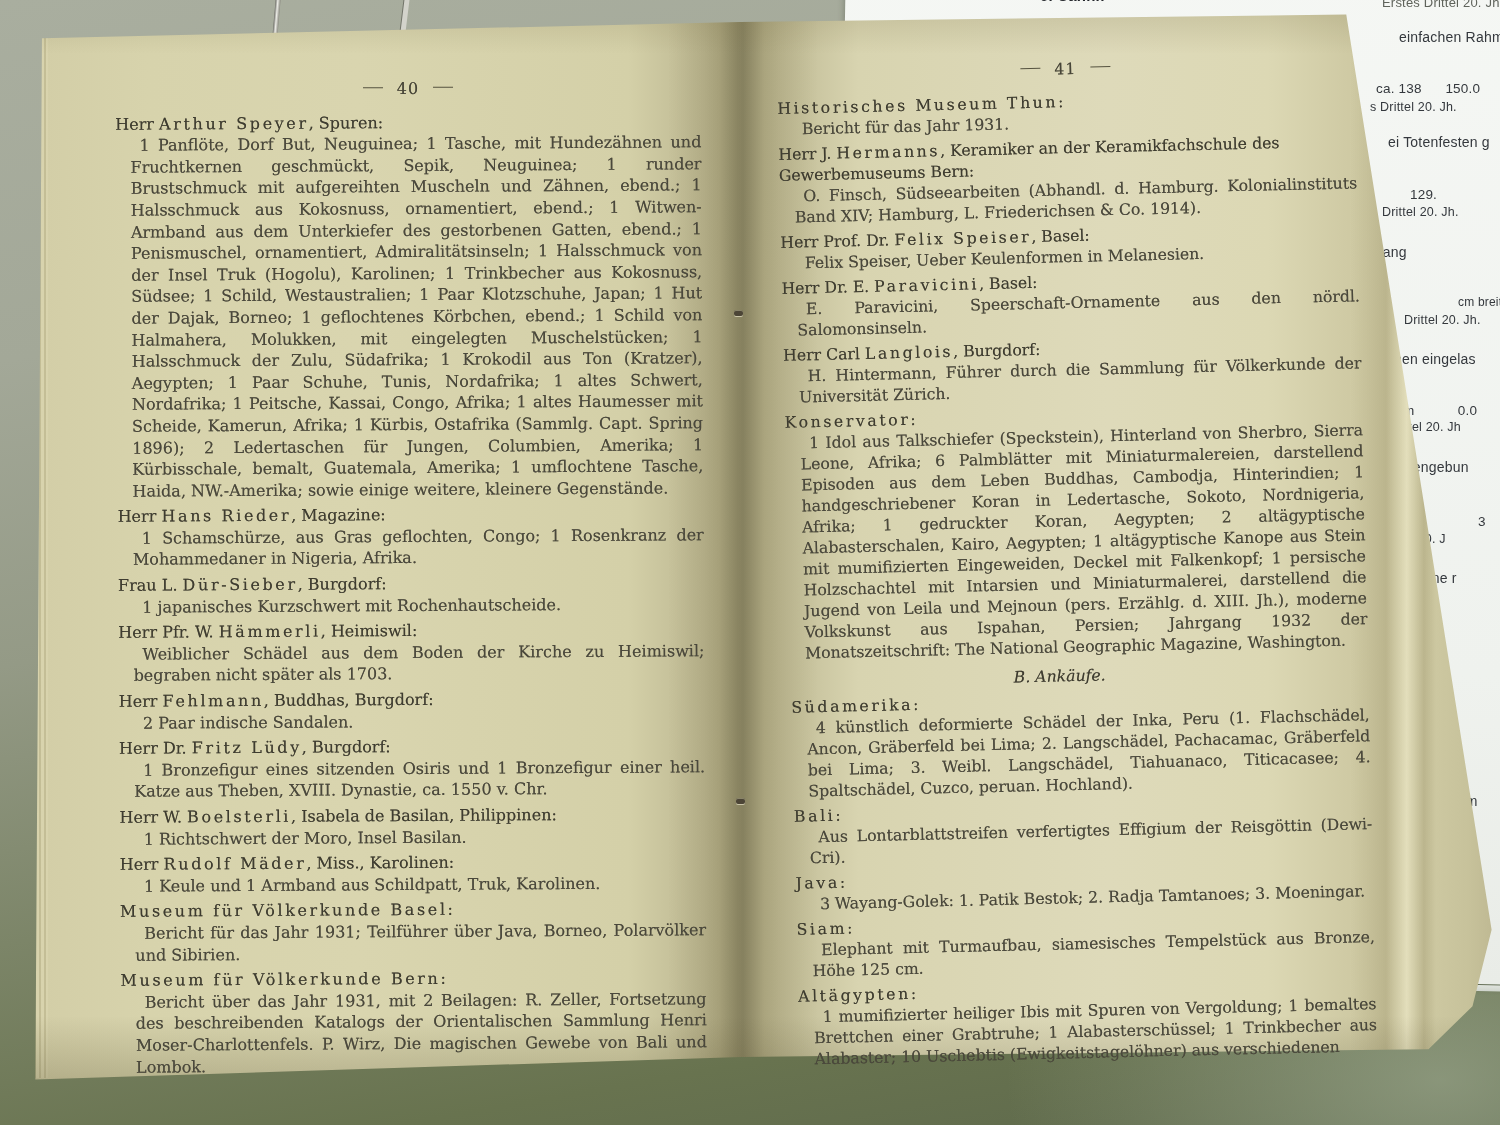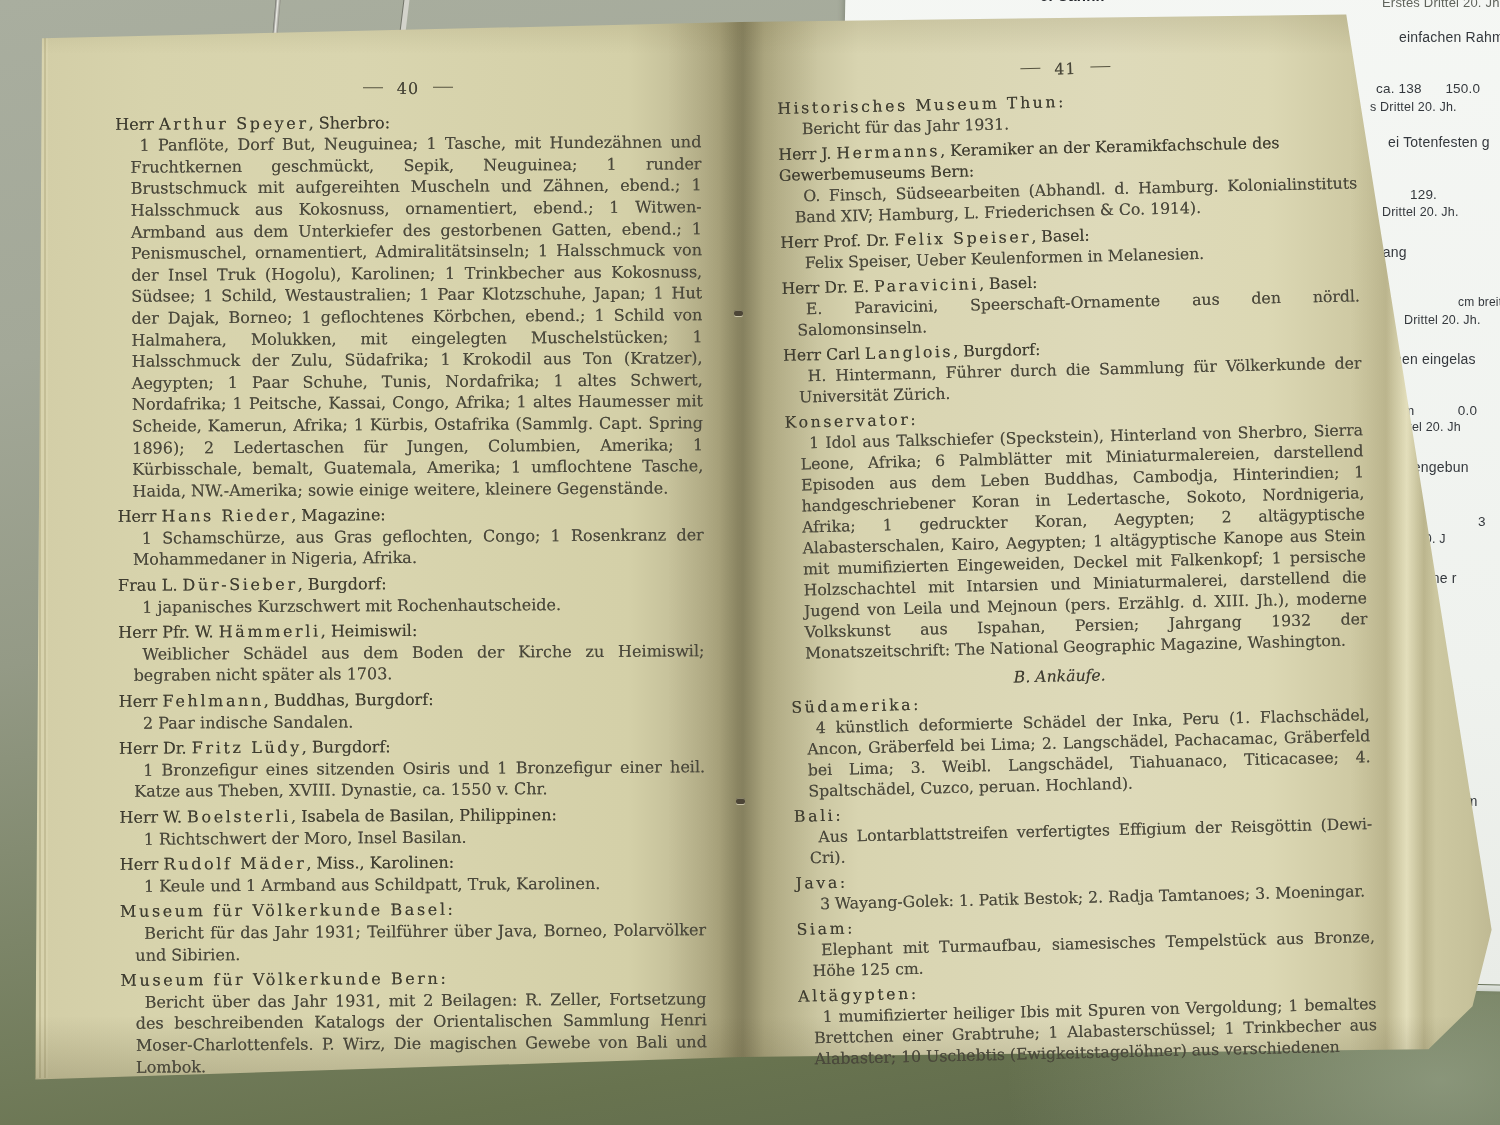--- a/index.html
+++ b/index.html
@@ -107,21 +107,21 @@
     <div class="right-curl"></div>
     <div class="staple" style="left:706px;top:302px;"></div>
     <div class="staple" style="left:708px;top:790px;"></div>
     <div class="shade"></div>
   </div>
 
   <div class="pagecol left">
     <div class="pageno"><span class="dash"></span><span>40</span><span class="dash"></span></div>
     <div id="left-entries">
         <div class="entry">
-          <div class="head"><span>Herr </span><span class="sperr">Arthur Speyer</span><span>, Sherbro:</span></div>
+          <div class="head"><span>Herr </span><span class="sperr">Arthur Speyer</span><span>, Spuren:</span></div>
           <div class="body">1 Panflöte, Dorf But, Neuguinea; 1 Tasche, mit Hundezähnen und Fruchtkernen geschmückt, Sepik, Neuguinea; 1 runder Brustschmuck mit aufgereihten Muscheln und Zähnen, ebend.; 1 Halsschmuck aus Kokosnuss, ornamentiert, ebend.; 1 Witwen-Armband aus dem Unterkiefer des gestorbenen Gatten, ebend.; 1 Penismuschel, ornamentiert, Admiralitätsinseln; 1 Halsschmuck von der Insel Truk (Hogolu), Karolinen; 1 Trinkbecher aus Kokosnuss, Südsee; 1 Schild, Westaustralien; 1 Paar Klotzschuhe, Japan; 1 Hut der Dajak, Borneo; 1 geflochtenes Körbchen, ebend.; 1 Schild von Halmahera, Molukken, mit eingelegten Muschelstücken; 1 Halsschmuck der Zulu, Südafrika; 1 Krokodil aus Ton (Kratzer), Aegypten; 1 Paar Schuhe, Tunis, Nordafrika; 1 altes Schwert, Nordafrika; 1 Peitsche, Kassai, Congo, Afrika; 1 altes Haumesser mit Scheide, Kamerun, Afrika; 1 Kürbis, Ostafrika (Sammlg. Capt. Spring 1896); 2 Ledertaschen für Jungen, Columbien, Amerika; 1 Kürbisschale, bemalt, Guatemala, Amerika; 1 umflochtene Tasche, Haida, NW.-Amerika; sowie einige weitere, kleinere Gegenstände.</div>
         </div>
         <div class="entry">
           <div class="head"><span>Herr </span><span class="sperr">Hans Rieder</span><span>, Magazine:</span></div>
           <div class="body">1 Schamschürze, aus Gras geflochten, Congo; 1 Rosenkranz der Mohammedaner in Nigeria, Afrika.</div>
         </div>
         <div class="entry">
           <div class="head"><span>Frau L. </span><span class="sperr">Dür-Sieber</span><span>, Burgdorf:</span></div>
           <div class="body">1 japanisches Kurzschwert mit Rochenhautscheide.</div>
         </div>

